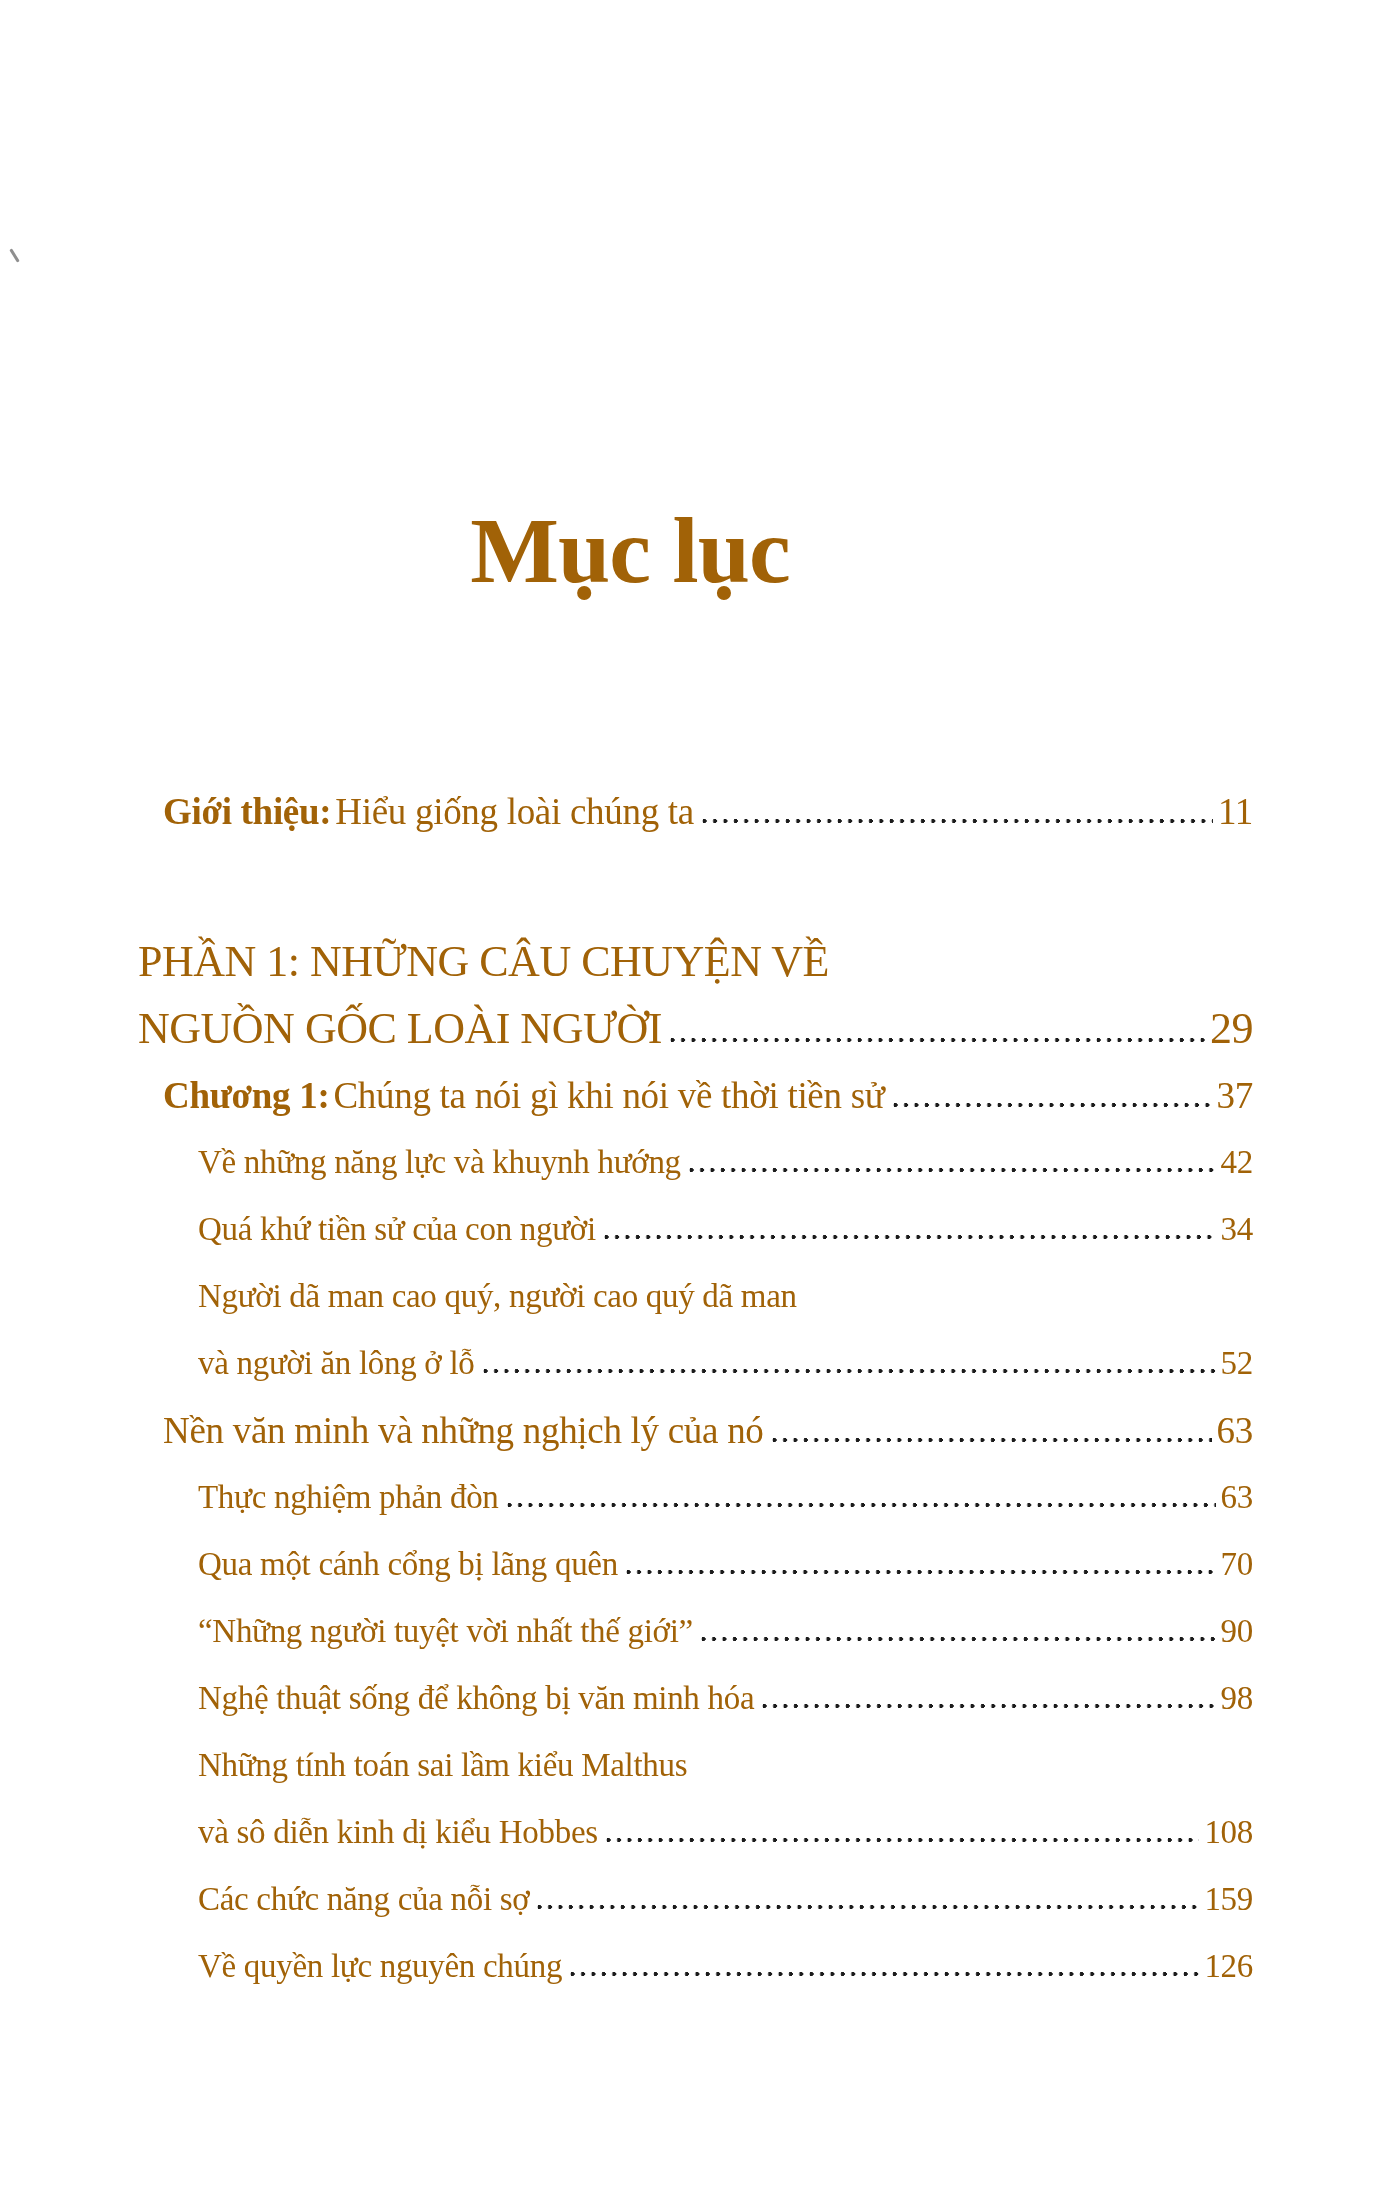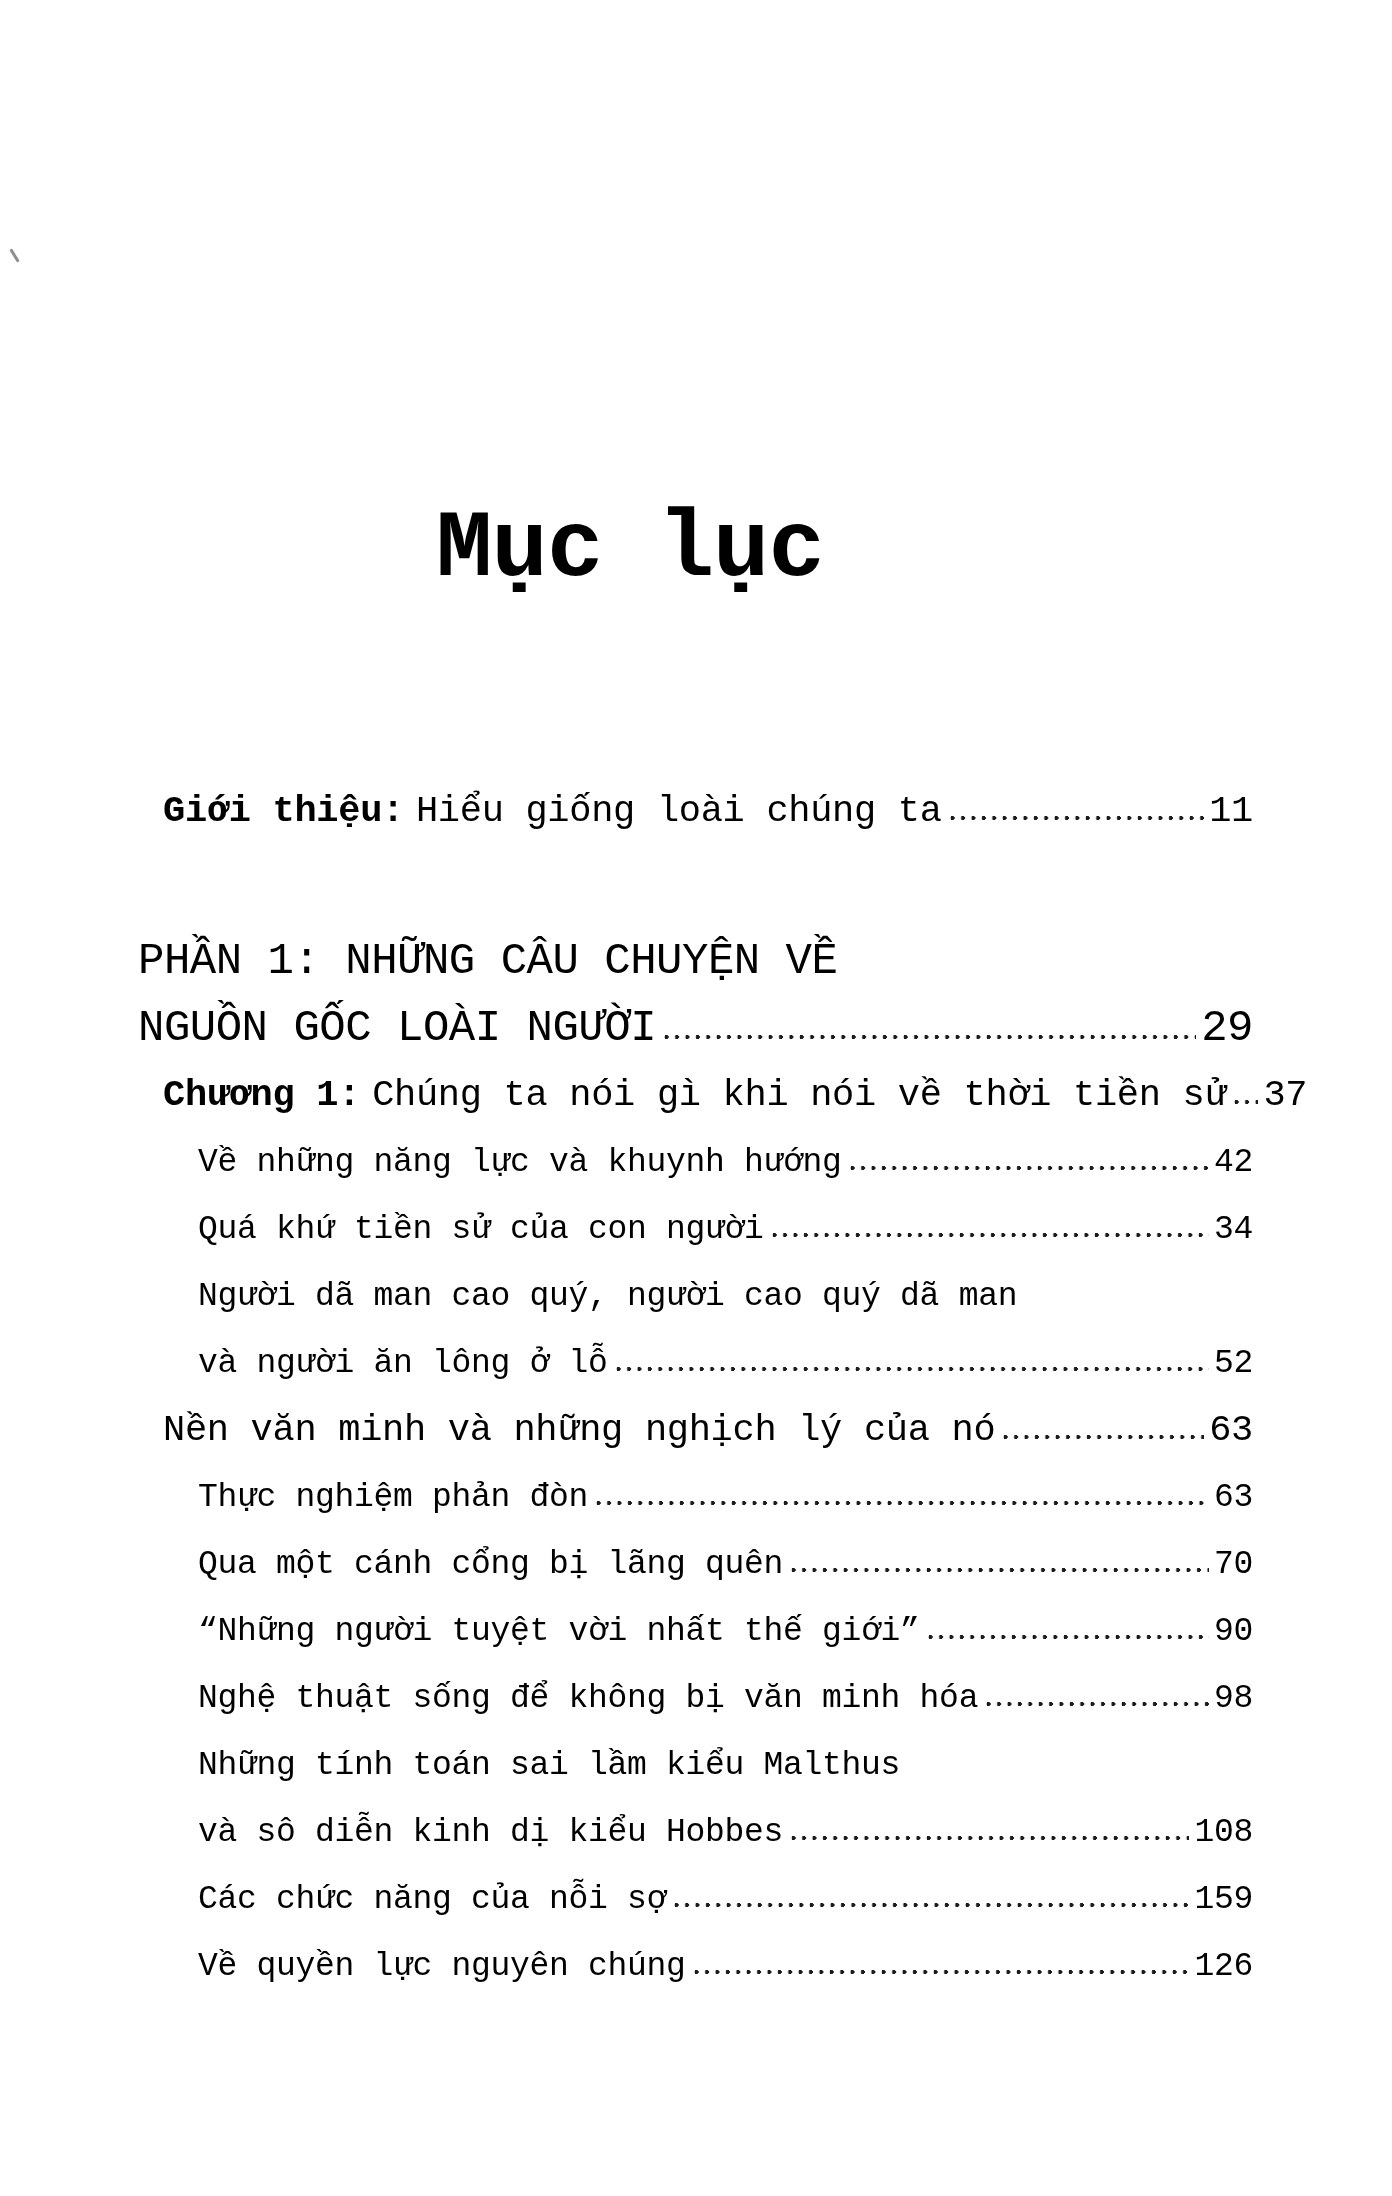--- a/index.html
+++ b/index.html
@@ -1,21 +1,21 @@
 <!DOCTYPE html>
 <html><head>
 <meta charset="utf-8">
 <style>
   html,body { margin:0; padding:0; background:#ffffff; }
   .page {
     position:relative;
     width:1340px; height:2196px;
     background:#ffffff;
-    font-family:Liberation Mono, monospace;
-    color:#000000;
+    font-family:Liberation Serif, serif;
+    color:#a16207;
     overflow:hidden;
   }
   .artifact-mark {
     position:absolute; left:13px; top:248px;
     width:3px; height:15px;
     background:#6a6a6a; opacity:.75;
     transform:rotate(-32deg); border-radius:2px;
   }
   .title {
     position:absolute; top:503px; left:0; width:1260px;
@@ -29,21 +29,21 @@
   .toc-line {
     display:flex; align-items:baseline;
     height:67px; line-height:67px;
     white-space:nowrap;
   }
   .gap-before { margin-top:83px; }
   .row-part  { font-size:44px; letter-spacing:-0.5px; }
   .row-chapter { font-size:37px; padding-left:25px; letter-spacing:-0.3px; }
   .row-sub   { font-size:33px; padding-left:60px; letter-spacing:-0.3px; }
   .prefix { font-weight:700; }
-  .prefix + .text { margin-left:12px; }
+  .prefix + .text { margin-left:4px; }
   .leader {
     flex:1 1 auto;
     height:6px;
     margin:0 5px 0 8px;
     background-image:radial-gradient(circle 2.2px at 2.6px 50%, #1b1b1b 97%, transparent);
     background-size:10.4px 6px;
     background-repeat:repeat-x;
     min-width:24px;
   }
   .pagenum { flex:0 0 auto; }

